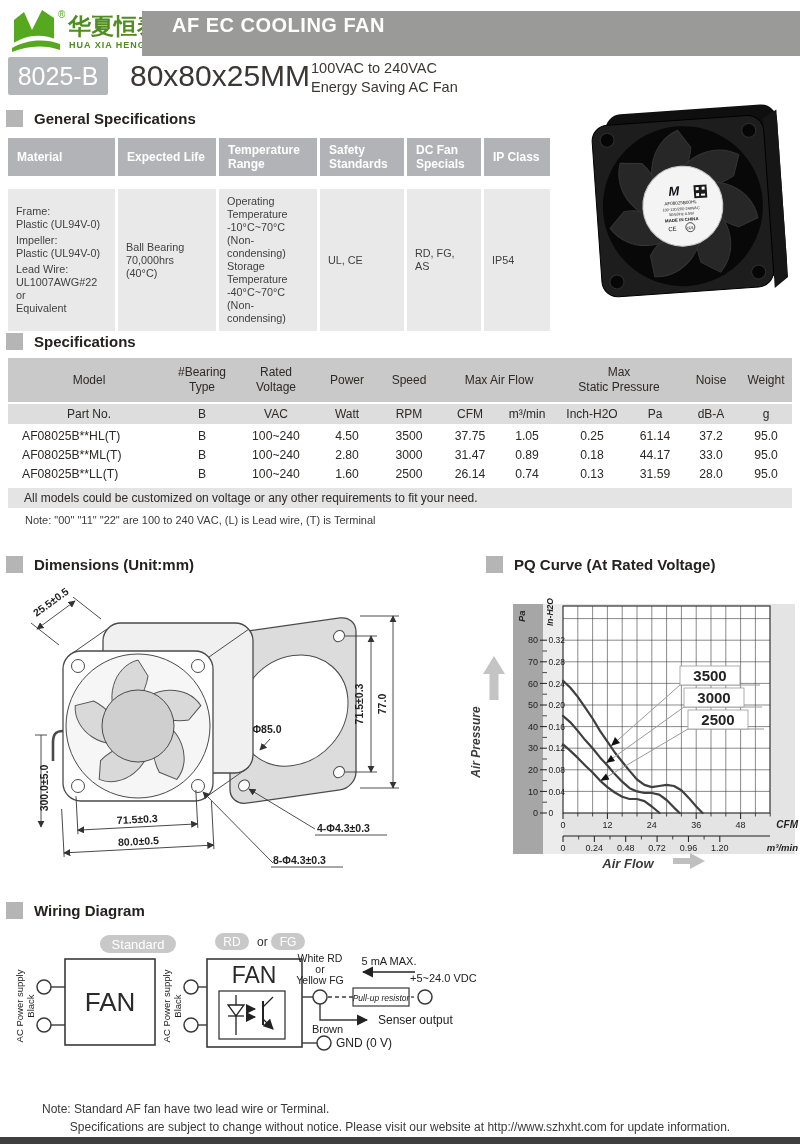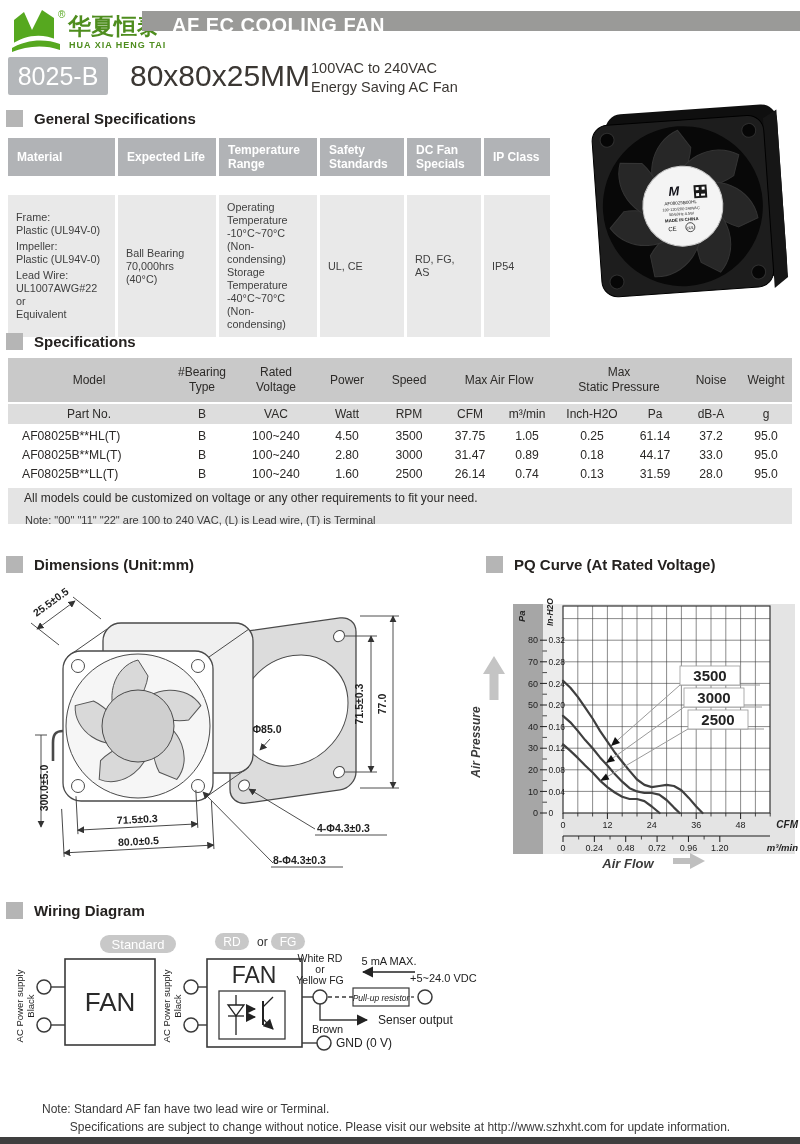--- a/index.html
+++ b/index.html
@@ -1,45 +1,45 @@
 <!DOCTYPE html>
 <html><head>
 <meta charset="utf-8">
 <style>
   html,body{margin:0;padding:0;background:#fff;}
   #page{position:relative;width:800px;height:1144px;background:#fff;overflow:hidden;
         font-family:"Liberation Sans","DejaVu Sans",sans-serif;color:#2e2b28;}
   .abs{position:absolute;}
   
-  .title-band{left:142px;top:11px;width:658px;height:20px;background:#9a9a98;color:#fff;
+  .title-band{left:142px;top:11px;width:658px;height:45px;background:#9a9a98;color:#fff;
               font-weight:bold;font-size:20px;line-height:28px;padding-left:30px;letter-spacing:.5px;box-sizing:border-box;}
   .model-badge{left:8px;top:57px;width:100px;height:38px;background:#b4b7ba;color:#fff;
                font-size:25px;text-align:center;line-height:38px;border-radius:2px;}
   .size-text{left:130px;top:59px;font-size:30px;color:#3b3733;}
   .volt-block{left:303px;top:59px;font-size:14.5px;line-height:19px;color:#3b3733;margin-left:8px;}
   
   .sec{display:flex;align-items:center;}
   .sec .sq{width:17px;height:17px;background:#b5b5b5;margin-right:11px;}
   .sec .t{font-weight:bold;font-size:15px;color:#252220;}
   
   .gtable{left:8px;top:138px;width:548px;display:flex;gap:3px;}
-  .gcol{display:flex;flex-direction:column;gap:19px;justify-content:flex-end;}
+  .gcol{display:flex;flex-direction:column;gap:13px;justify-content:flex-end;}
   .gh{height:38px;background:#b1b3b6;color:#fff;font-weight:bold;font-size:12px;line-height:14px;
       display:flex;align-items:center;padding-left:9px;box-sizing:border-box;}
   .gb{height:142px;background:#e9e9e9;font-size:10.8px;line-height:13px;color:#3f3f3f;
       display:flex;flex-direction:column;justify-content:center;padding:16px 8px;box-sizing:border-box;}
   .gb .gap{height:11px;}
   
   table.spec{border-collapse:collapse;width:784px;table-layout:fixed;font-size:12px;color:#2c2a28;}
   table.spec td,table.spec th{padding:0;font-weight:normal;}
   .sh1 td{background:#c9c9c9;height:44px;text-align:center;line-height:15px;border-bottom:2px solid #fff;}
   .sh2 td{background:#dddddd;height:20px;text-align:center;border-bottom:2px solid #fff;}
   .sd td{height:19px;text-align:center;font-size:12.2px;}
   .sd td.pn{text-align:left;padding-left:14px;}
-  .noteband{left:8px;top:488px;width:784px;height:36px;background:#e4e4e4;font-size:12px;
+  .noteband{left:8px;top:488px;width:784px;height:20px;background:#e4e4e4;font-size:12px;
             line-height:20px;padding-left:16px;box-sizing:border-box;color:#2c2a28;}
   .specnote{left:25px;top:514px;font-size:11px;color:#3a3a3a;}
   .notes1{left:42px;top:1066px;font-size:12px;color:#3a3a3a;margin-top:36px;}
   .notes2{left:67px;top:1082px;font-size:12px;color:#3a3a3a;}
   .footer{left:0;top:1120px;width:800px;text-align:center;font-size:12px;color:#3a3a3a;}
   .botbar{left:0;top:1137px;width:800px;height:7px;background:#3f3f3f;}
   svg text{font-family:"Liberation Sans","DejaVu Sans",sans-serif;}
 </style>
 </head>
 <body>

